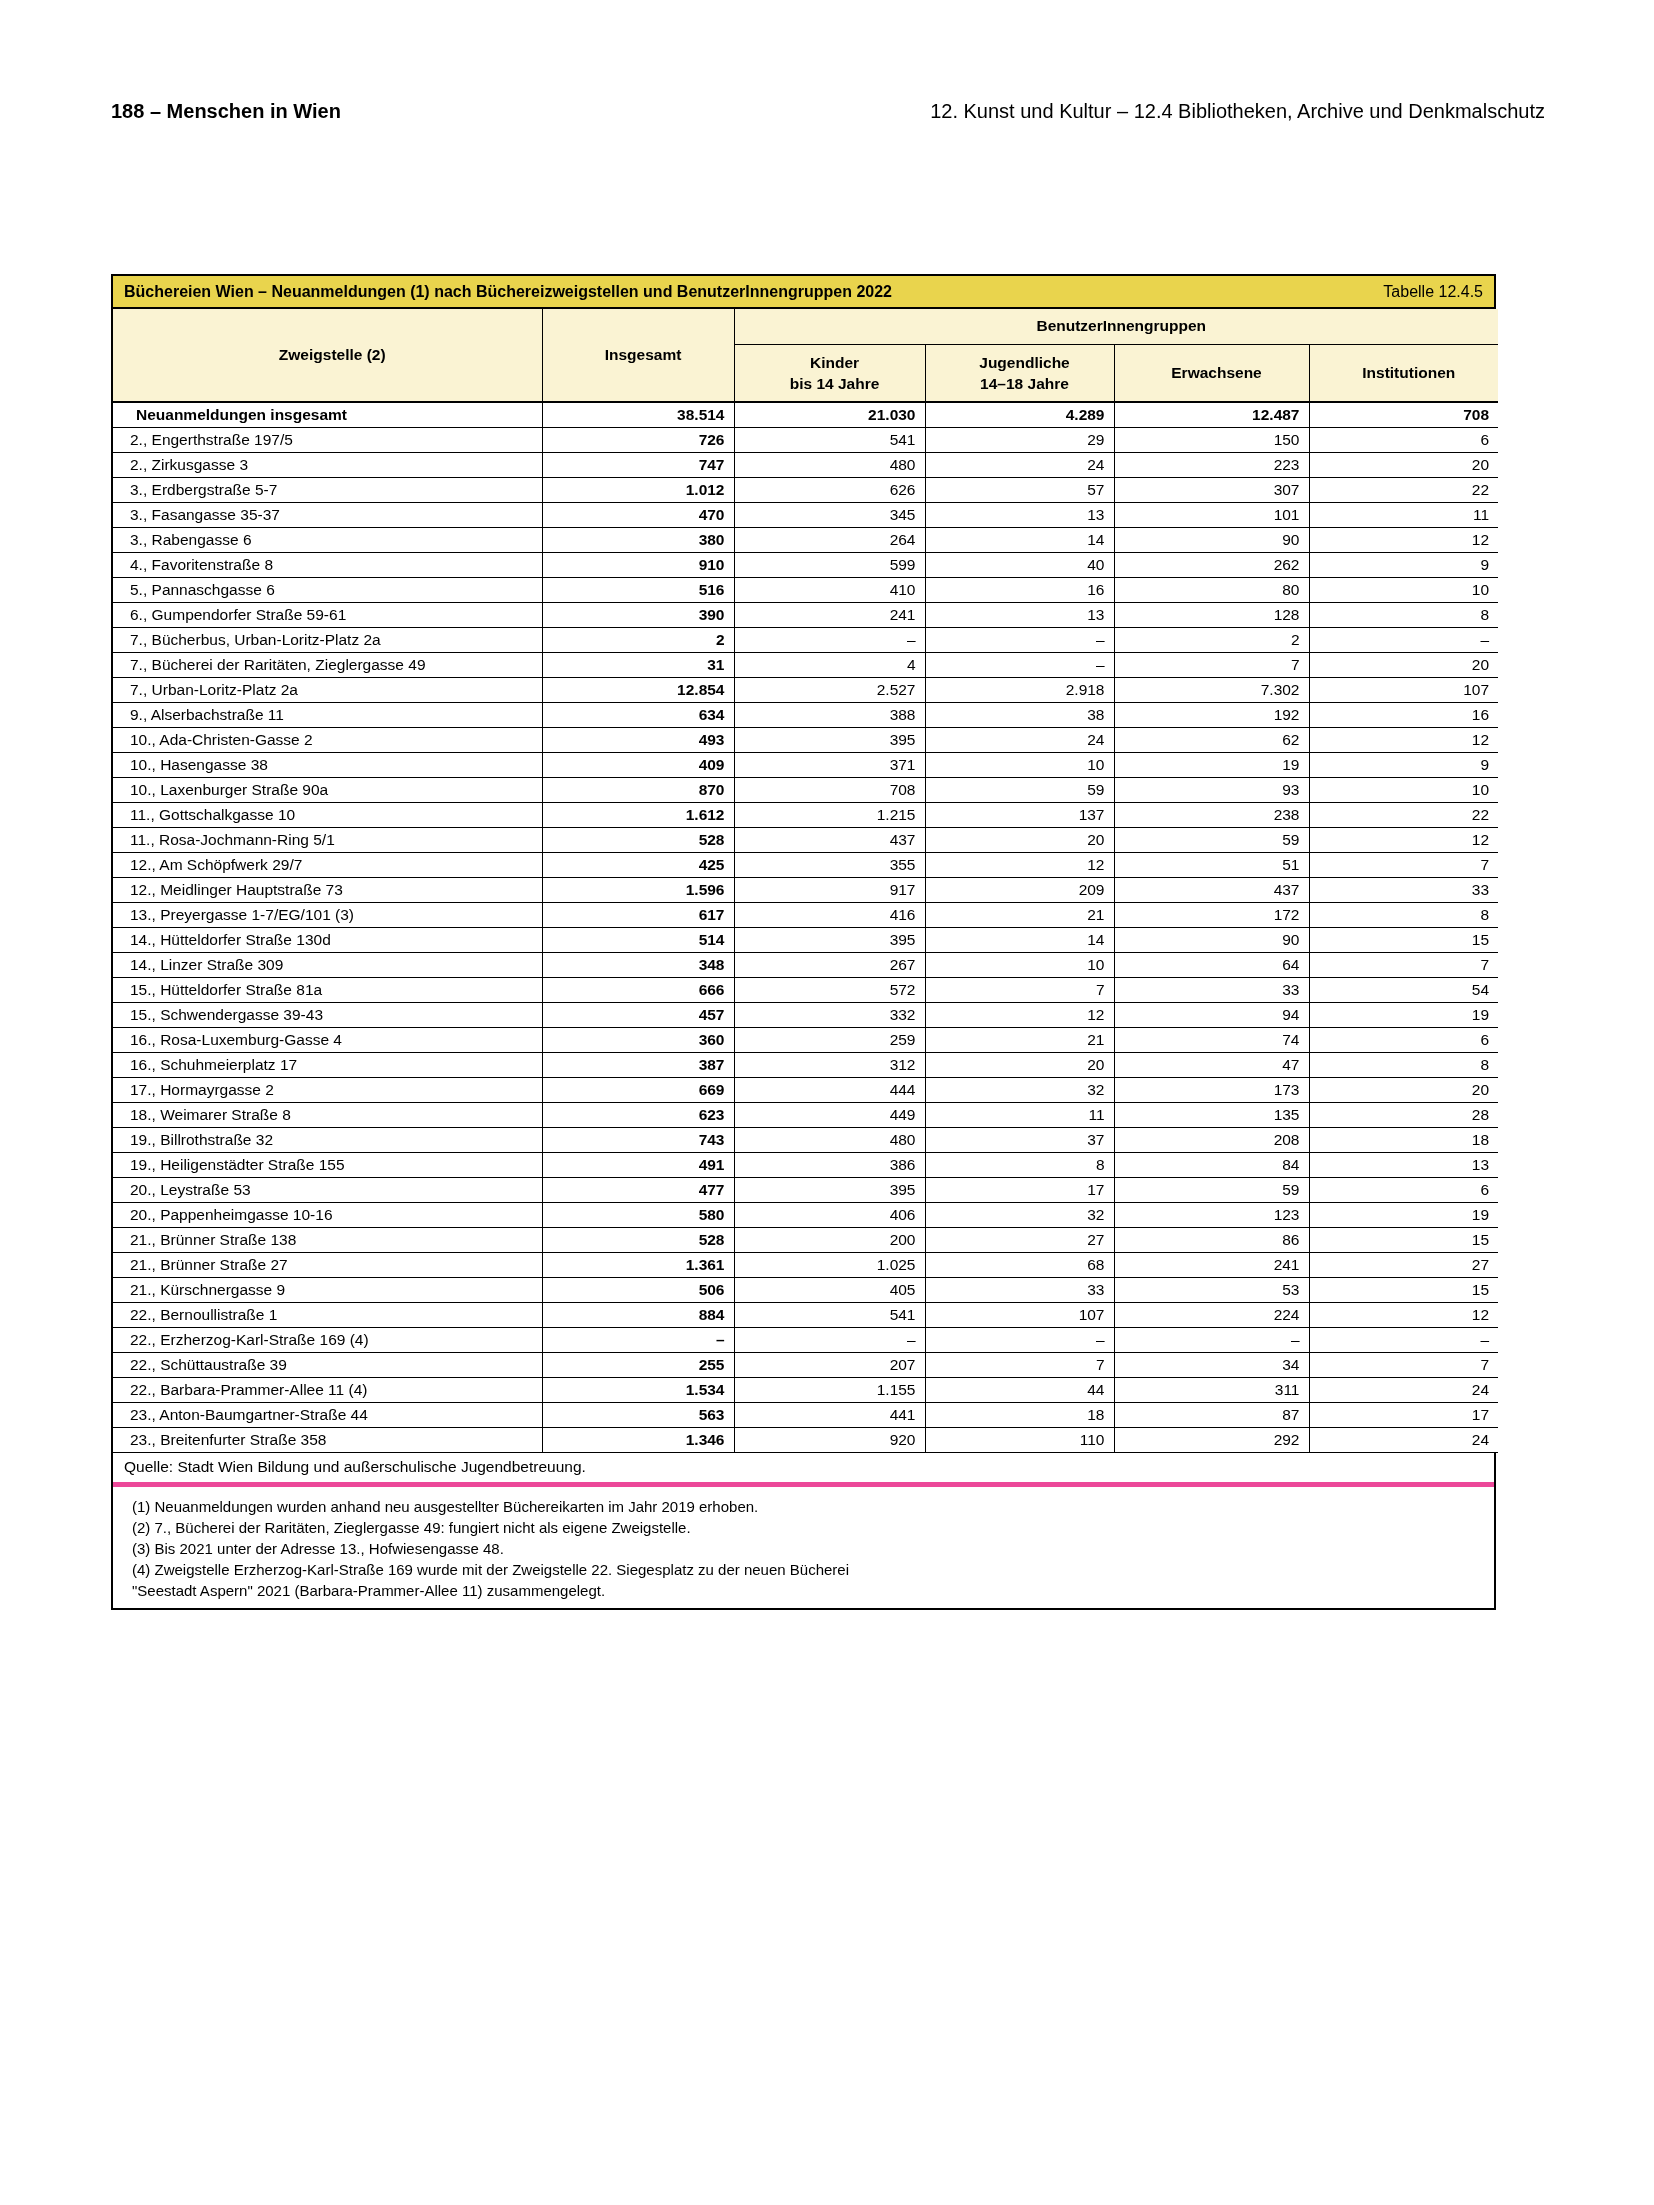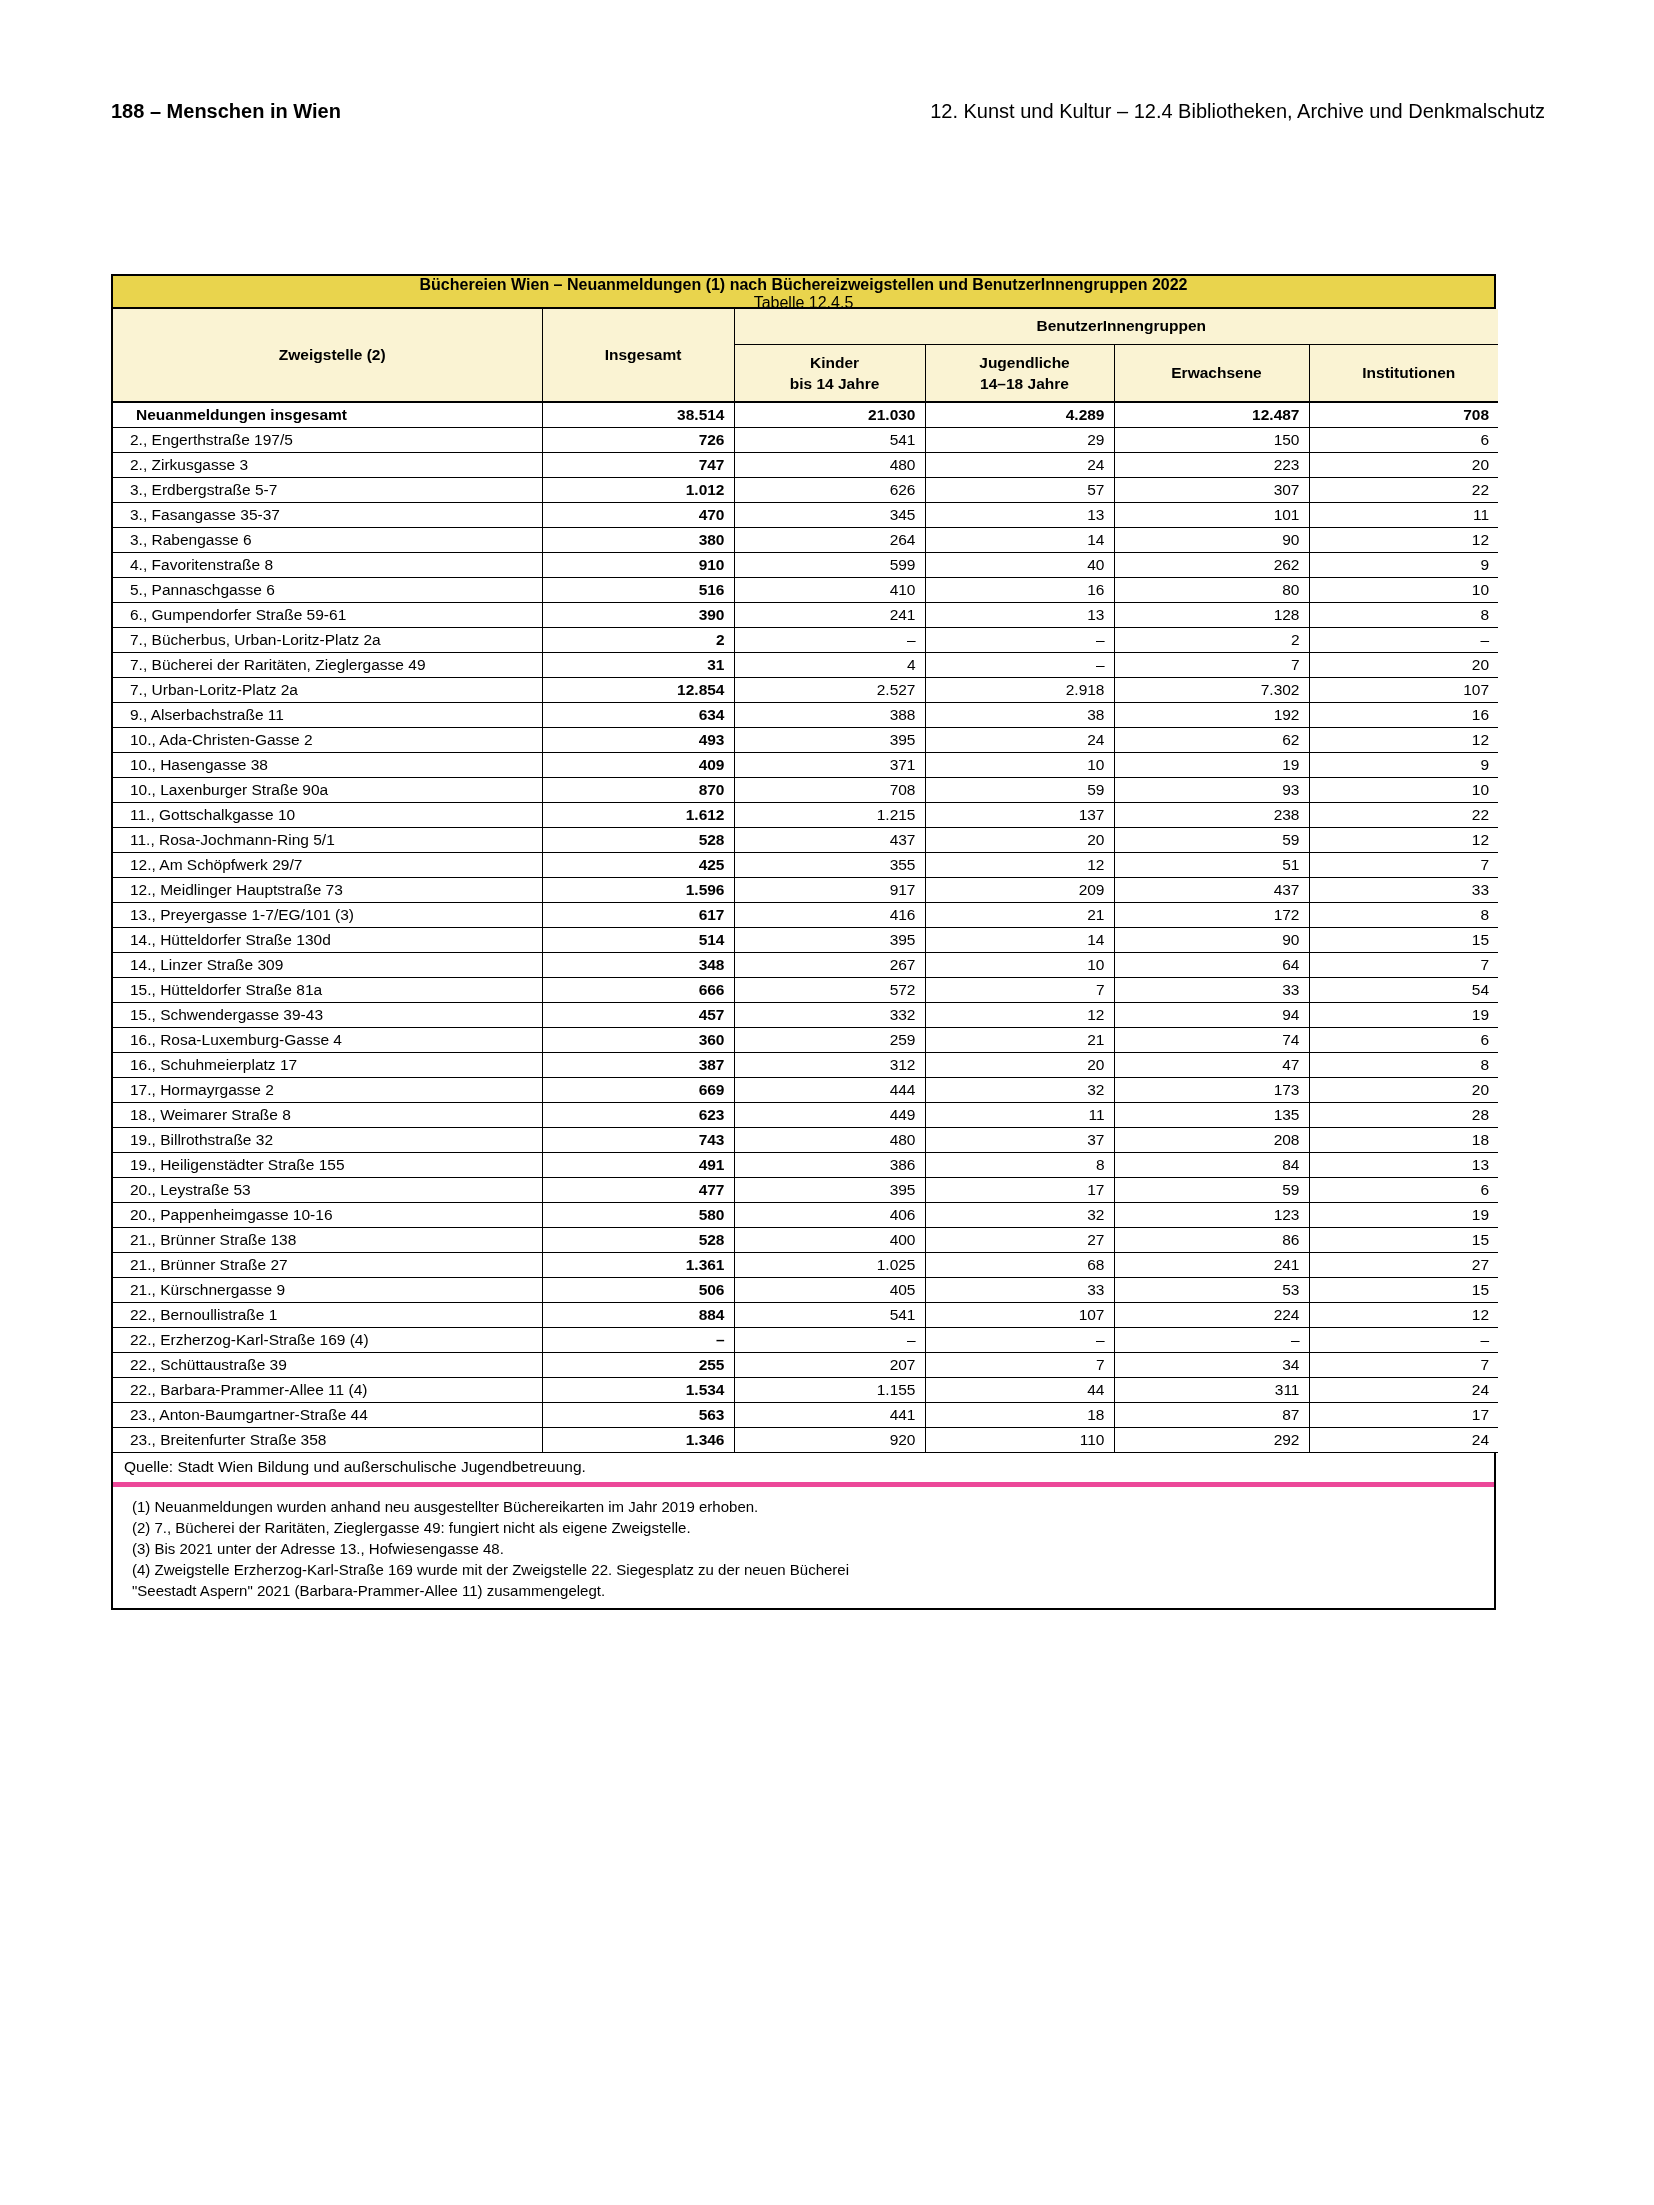--- a/index.html
+++ b/index.html
@@ -27,21 +27,20 @@
     background: #fff;
   }
 
   .title-bar {
     background: var(--title-bg, #E9D44D);
     height: 33px;
     display: flex; justify-content: space-between; align-items: center;
     padding: 0 11px;
     border-bottom: 2px solid #000;
     font-size: 16px;
-    flex-direction: column;
   }
   .title-bar .t-left { font-weight: bold; }
   .title-bar .t-right { font-weight: normal; font-size: 16px; }
 
   table.stat-table {
     width: 100%;
     border-collapse: collapse;
     table-layout: fixed;
   }
   .stat-table th, .stat-table td {
@@ -391,21 +390,21 @@
           <td class="c-label">20., Pappenheimgasse 10-16</td>
           <td class="c-num c-insg">580</td>
           <td class="c-num">406</td>
           <td class="c-num">32</td>
           <td class="c-num">123</td>
           <td class="c-num">19</td>
         </tr>
         <tr>
           <td class="c-label">21., Brünner Straße 138</td>
           <td class="c-num c-insg">528</td>
-          <td class="c-num">400</td>
+          <td class="c-num">200</td>
           <td class="c-num">27</td>
           <td class="c-num">86</td>
           <td class="c-num">15</td>
         </tr>
         <tr>
           <td class="c-label">21., Brünner Straße 27</td>
           <td class="c-num c-insg">1.361</td>
           <td class="c-num">1.025</td>
           <td class="c-num">68</td>
           <td class="c-num">241</td>

